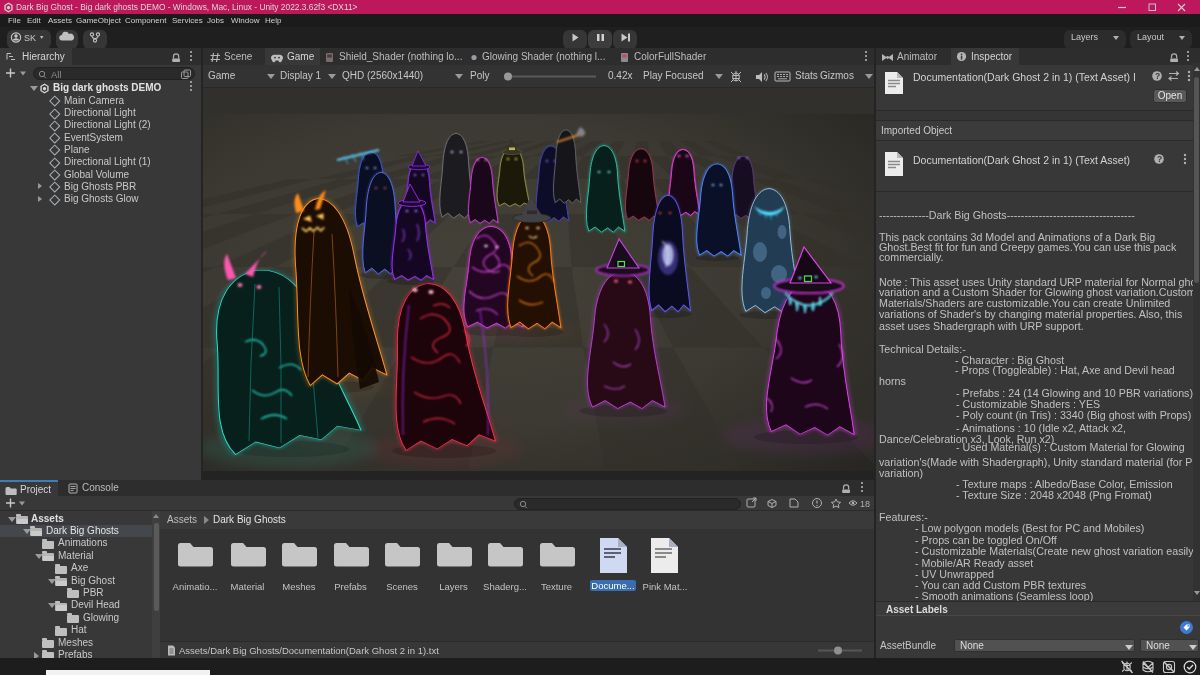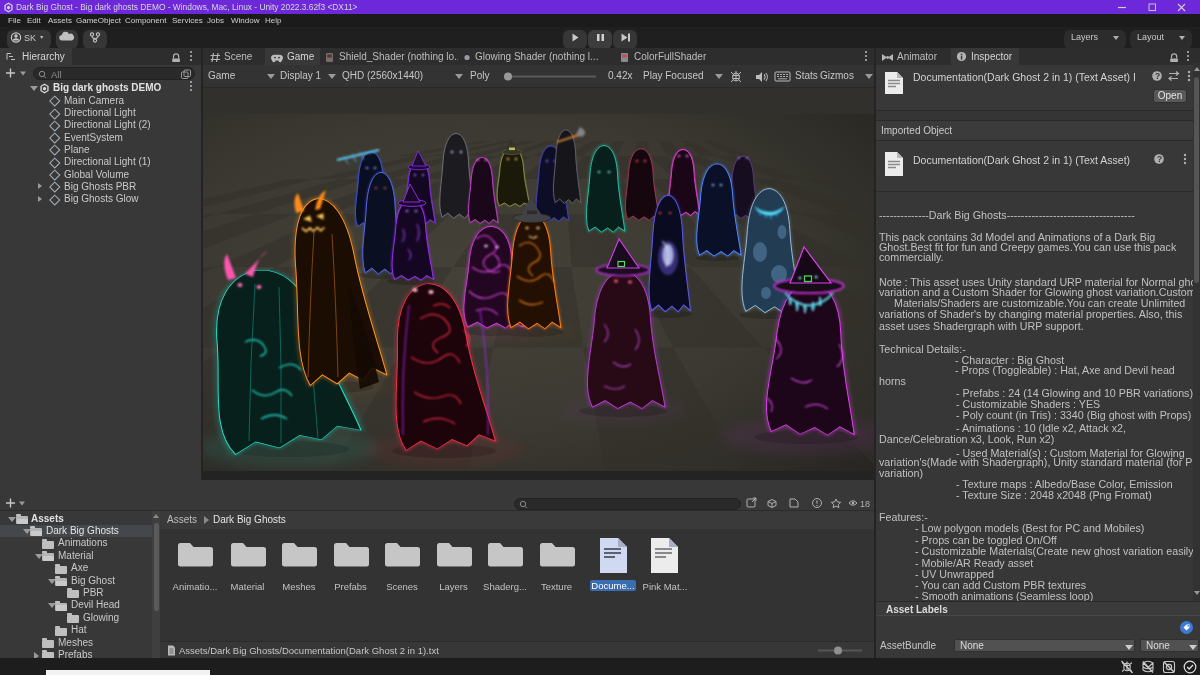--- a/index.html
+++ b/index.html
@@ -1,19 +1,19 @@
 <!DOCTYPE html>
 <html><head><meta charset="utf-8">
 <style>
 *{margin:0;padding:0;box-sizing:border-box;}
 html,body{width:1200px;height:675px;overflow:hidden;background:#383838;font-family:"Liberation Sans",sans-serif;}
 .abs{position:absolute;}
 #stage{position:relative;width:1200px;height:675px;background:#383838;}
 
-#titlebar{left:0;top:0;width:1200px;height:14px;background:#6d28d9;}
+#titlebar{left:0;top:0;width:1200px;height:14px;background:#be185d;}
 #titlebar .t{position:absolute;left:16px;top:2px;font-size:8.4px;color:#d8d8d8;white-space:nowrap;}
 #menubar{left:0;top:14px;width:1200px;height:13px;background:#1b1b1b;}
 #menubar span{position:absolute;top:2px;font-size:8px;color:#d0d0d0;}
 #toolbar{left:0;top:27px;width:1200px;height:21px;background:#1f1f1f;}
 .tbtn{position:absolute;top:3px;height:19px;background:#363636;border-radius:6px;color:#c8c8c8;font-size:9px;line-height:15px;text-align:center;}
 
 .tabrow{background:#2d2d2d;height:17px;}
 .tab{position:absolute;top:0;height:17px;background:#2d2d2d;color:#bdbdbd;font-size:10px;line-height:17px;padding:0 7px;white-space:nowrap;}
 .tab.on{background:#383838;color:#d5d5d5;}
 .panel{background:#383838;}
@@ -183,21 +183,21 @@
           <circle cx="5" cy="5.6" r="0.9" fill="#2d2d2d"></circle>
           <circle cx="9" cy="5.6" r="0.9" fill="#2d2d2d"></circle>
         </svg>
   </div>
   <div class="tab" style="left:117px;padding-left:19px;">Shield_Shader (nothing lo...
     <svg width="10" height="11" style="position:absolute;left:5px;top:3.5px">
           <rect x="1" y="1" width="7" height="9" rx="1" fill="#7a6a6a"></rect>
           <rect x="2.2" y="2.5" width="4.6" height="3" fill="#4a3a3a"></rect>
         </svg>
   </div>
-  <div class="tab" style="left:255px;padding-left:17px;">Glowing Shader (nothing l...
+  <div class="tab" style="left:262px;padding-left:17px;">Glowing Shader (nothing l...
     <svg width="10" height="11" style="position:absolute;left:4px;top:3.5px">
           <circle cx="5" cy="5.5" r="2.6" fill="#9a9aa6"></circle>
         </svg>
   </div>
   <div class="tab" style="left:412px;padding-left:19px;">ColorFullShader
     <svg width="10" height="11" style="position:absolute;left:5px;top:3.5px">
           <rect x="1" y="1" width="7" height="9" rx="1" fill="#8a8a96"></rect>
           <rect x="2.2" y="2.5" width="4.6" height="3" fill="#c05050"></rect>
         </svg>
   </div>
@@ -647,20 +647,38 @@
           <path d="M602,319 q12,-6 23,2"></path>
           <path d="M564,310 q8,6 4,14"></path>
         </g>
 </svg>
 </div>
 <div class="abs" style="left:203px;top:471px;width:673px;height:9px;background:#232323;"></div>
 <div class="vline" style="left:201px;top:48px;width:2px;height:432px;"></div>
 <div class="vline" style="left:874px;top:48px;width:2px;height:610px;"></div>
 
 <div id="project" class="abs" style="left:0;top:480px;width:874px;height:178px;background:#383838;">
+  <div class="abs tabrow" style="left:0;top:0;width:874px;height:16px;">
+    <div class="tab on" style="left:0;height:16px;line-height:15px;padding-left:20px;border-top:2px solid #3d7dbb;">Project
+      <svg width="12" height="10" style="position:absolute;left:5px;top:4px">
+            <path d="M0.5,2.5 q0-1.5 1.5-1.5 h2.5 l1.2,1.5 h5 q1,0 1,1 v4.5 q0,1 -1,1 h-9.2 q-1,0 -1,-1z" fill="#bdbdbd"></path>
+          </svg>
+    </div>
+    <div class="tab" style="left:63px;height:16px;line-height:16px;padding-left:19px;">Console
+      <svg width="11" height="11" style="position:absolute;left:5px;top:3px">
+            <rect x="1" y="1" width="8" height="9" rx="1" fill="none" stroke="#b0b0b0" stroke-width="1"></rect>
+            <path d="M2.5,3.5h5 M2.5,5.5h5 M2.5,7.5h3" stroke="#b0b0b0" stroke-width="0.9"></path>
+          </svg>
+    </div>
+    <svg class="abs" style="left:840px;top:2px" width="12" height="12">
+          <path d="M3.5,7.5 v-2 a2.6,2.6 0 0 1 5.2,0 v2" fill="none" stroke="#b0b0b0" stroke-width="1.2"></path>
+          <rect x="2.2" y="7.5" width="7.8" height="3.6" rx="0.8" fill="#b0b0b0"></rect>
+        </svg>
+    <div class="kebab" style="left:861px;top:6px;"></div>
+  </div>
   <div class="abs" style="left:0;top:16px;width:874px;height:15px;background:#383838;border-bottom:1px solid #2b2b2b;">
     <svg class="abs" style="left:5px;top:1px" width="30" height="13">
           <path d="M5.5,1.5 v9 M1,6 h9" stroke="#c8c8c8" stroke-width="1.4"></path>
           <path d="M14,4.5 l6,0 -3,4z" fill="#9a9a9a"></path>
         </svg>
     <div class="searchbox" style="left:514px;top:1.5px;width:227px;height:12px;">
       <svg width="12" height="11" style="position:absolute;left:3px;top:0.5px">
             <circle cx="5" cy="5" r="2.7" fill="none" stroke="#8a8a8a" stroke-width="1"></circle>
             <path d="M7,7.2 l2,2" stroke="#8a8a8a" stroke-width="1"></path>
           </svg>
@@ -824,33 +842,33 @@
           </g>
         </svg>
 </div>
 <div class="abs" style="left:0;top:144px;width:317px;height:409px;background:#373737;">
 <div class="insline" style="left:3px;top:16.9px;">--------------Dark Big Ghosts------------------------------------</div>
 <div class="insline" style="left:3px;top:38.5px;">This pack contains 3d Model and Animations of a Dark Big</div>
 <div class="insline" style="left:3px;top:48.8px;">Ghost.Best fit for fun and Creepy games.You can use this pack</div>
 <div class="insline" style="left:3px;top:59.2px;">commercially.</div>
 <div class="insline" style="left:3px;top:83.7px;">Note : This asset uses Unity standard URP material for Normal ghost</div>
 <div class="insline" style="left:3px;top:94.0px;">variation and a Custom Shader for Glowing ghost variation.Custom</div>
-<div class="insline" style="left:18px;top:104.8px;">Materials/Shaders are customizable.You can create Unlimited</div>
+<div class="insline" style="left:3px;top:104.8px;">Materials/Shaders are customizable.You can create Unlimited</div>
 <div class="insline" style="left:3px;top:115.8px;">variations of Shader's by changing material properties. Also, this</div>
 <div class="insline" style="left:3px;top:127.6px;">asset uses Shadergraph with URP support.</div>
 <div class="insline" style="left:3px;top:151.1px;">Technical Details:-</div>
 <div class="insline" style="left:79px;top:161.8px;">- Character : Big Ghost</div>
 <div class="insline" style="left:79px;top:172.1px;">- Props (Toggleable) : Hat, Axe and Devil head</div>
 <div class="insline" style="left:3px;top:182.8px;">horns</div>
 <div class="insline" style="left:80px;top:194.5px;">- Prefabs : 24 (14 Glowing and 10 PBR variations)</div>
 <div class="insline" style="left:80px;top:205.8px;">- Customizable Shaders : YES</div>
 <div class="insline" style="left:80px;top:217.3px;">- Poly count (in Tris) : 3340 (Big ghost with Props)</div>
 <div class="insline" style="left:80px;top:229.7px;">- Animations : 10 (Idle x2, Attack x2,</div>
 <div class="insline" style="left:3px;top:240.7px;">Dance/Celebration x3, Look, Run x2)</div>
-<div class="insline" style="left:80px;top:255px;">- Used Material(s) : Custom Material for Glowing</div>
+<div class="insline" style="left:80px;top:249px;">- Used Material(s) : Custom Material for Glowing</div>
 <div class="insline" style="left:3px;top:263.9px;">variation's(Made with Shadergraph), Unity standard material (for PBR</div>
 <div class="insline" style="left:3px;top:274.9px;">variation)</div>
 <div class="insline" style="left:80px;top:285.5px;">- Texture maps : Albedo/Base Color, Emission</div>
 <div class="insline" style="left:80px;top:296.5px;">- Texture Size : 2048 x2048 (Png Fromat)</div>
 <div class="insline" style="left:3px;top:318.5px;">Features:-</div>
 <div class="insline" style="left:39px;top:330.3px;">- Low polygon models (Best for PC and Mobiles)</div>
 <div class="insline" style="left:39px;top:341.7px;">- Props can be toggled On/Off</div>
 <div class="insline" style="left:39px;top:353.1px;">- Customizable Materials(Create new ghost variation easily)</div>
 <div class="insline" style="left:39px;top:364.5px;">- Mobile/AR Ready asset</div>
 <div class="insline" style="left:39px;top:375.5px;">- UV Unwrapped</div>

